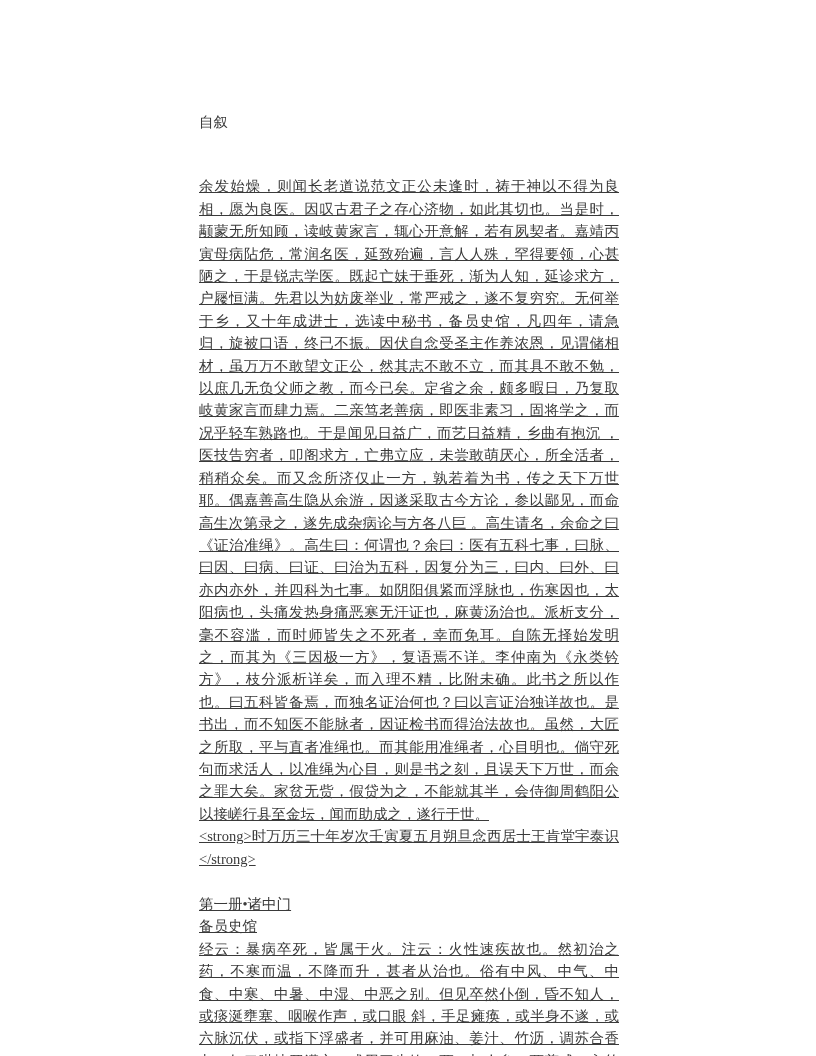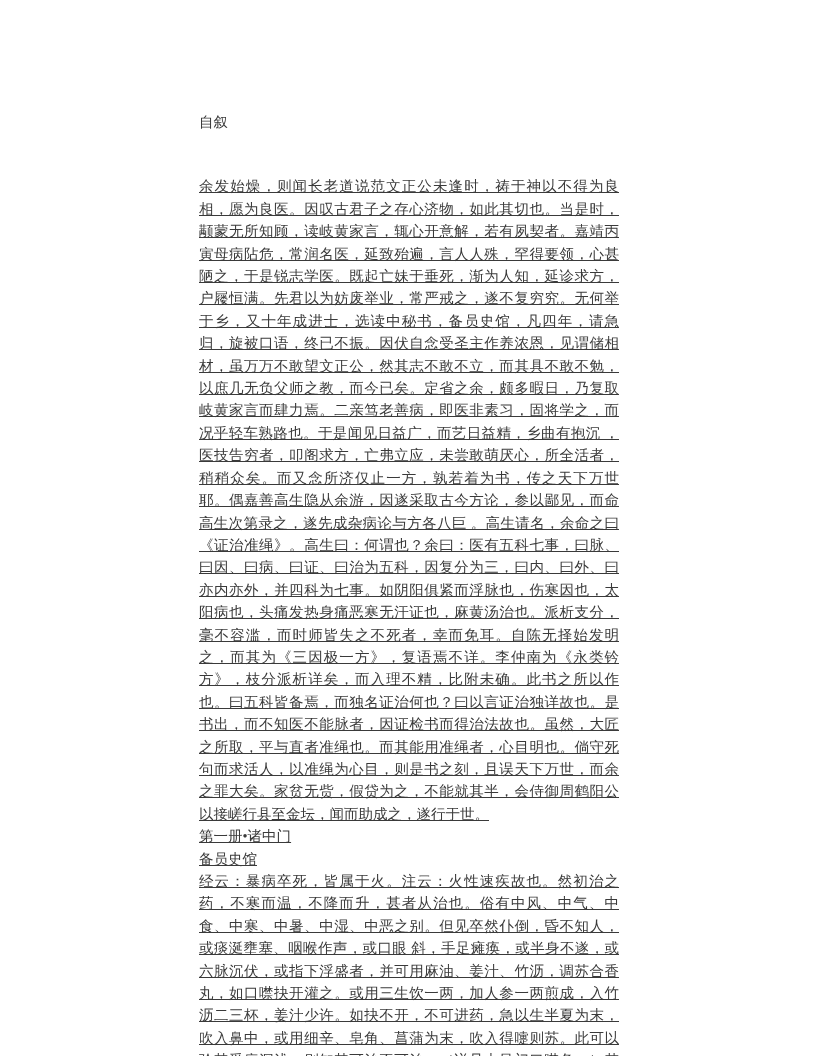--- a/index.html
+++ b/index.html
@@ -27,32 +27,34 @@
     font-weight: normal;
   }
   p {
     margin: 0;
     text-align: justify;
     text-justify: inter-ideograph;
     word-break: break-all;
     text-decoration: underline;
   }
   .section-block {
+    margin-top: 23px;
   }
   .body-block-first {
   }
 </style>
 </head>
 <body>
 
 <div class="page">
   <h1 class="doc-title">自叙</h1>
 
   <p>余发始燥，则闻长老道说范文正公未逢时，祷于神以不得为良相，愿为良医。因叹古君子之存心济物，如此其切也。当是时，颟蒙无所知顾，读岐黄家言，辄心开意解，若有夙契者。嘉靖丙寅母病阽危，常润名医，延致殆遍，言人人殊，罕得要领，心甚陋之，于是锐志学医。既起亡妹于垂死，渐为人知，延诊求方，户屦恒满。先君以为妨废举业，常严戒之，遂不复穷究。无何举于乡，又十年成进士，选读中秘书，备员史馆，凡四年，请急归，旋被口语，终已不振。因伏自念受圣主作养浓恩，见谓储相材，虽万万不敢望文正公，然其志不敢不立，而其具不敢不勉，以庶几无负父师之教，而今已矣。定省之余，颇多暇日，乃复取岐黄家言而肆力焉。二亲笃老善病，即医非素习，固将学之，而况乎轻车熟路也。于是闻见日益广，而艺日益精，乡曲有抱沉 ，医技告穷者，叩阁求方，亡弗立应，未尝敢萌厌心，所全活者，稍稍众矣。而又念所济仅止一方，孰若着为书，传之天下万世耶。偶嘉善高生隐从余游，因遂采取古今方论，参以鄙见，而命高生次第录之，遂先成杂病论与方各八巨 。高生请名，余命之曰《证治准绳》。高生曰：何谓也？余曰：医有五科七事，曰脉、曰因、曰病、曰证、曰治为五科，因复分为三，曰内、曰外、曰亦内亦外，并四科为七事。如阴阳俱紧而浮脉也，伤寒因也，太阳病也，头痛发热身痛恶寒无汗证也，麻黄汤治也。派析支分，毫不容滥，而时师皆失之不死者，幸而免耳。自陈无择始发明之，而其为《三因极一方》，复语焉不详。李仲南为《永类钤方》，枝分派析详矣，而入理不精，比附未确。此书之所以作也。曰五科皆备焉，而独名证治何也？曰以言证治独详故也。是书出，而不知医不能脉者，因证检书而得治法故也。虽然，大匠之所取，平与直者准绳也。而其能用准绳者，心目明也。倘守死句而求活人，以准绳为心目，则是书之刻，且误天下万世，而余之罪大矣。家贫无赀，假贷为之，不能就其半，会侍御周鹤阳公以接嵯行县至金坛，闻而助成之，遂行于世。</p>
 
+  <p>&lt;strong&gt;时万历三十年岁次壬寅夏五月朔旦念西居士王肯堂宇泰识&lt;/strong&gt;</p>
 
   <div class="section-block">
     <p>第一册•诸中门</p>
     <p>备员史馆</p>
   </div>
 
   <p class="body-block-first">经云：暴病卒死，皆属于火。注云：火性速疾故也。然初治之药，不寒而温，不降而升，甚者从治也。俗有中风、中气、中食、中寒、中暑、中湿、中恶之别。但见卒然仆倒，昏不知人，或痰涎壅塞、咽喉作声，或口眼 斜，手足瘫痪，或半身不遂，或六脉沉伏，或指下浮盛者，并可用麻油、姜汁、竹沥，调苏合香丸，如口噤抉开灌之。或用三生饮一两，加人参一两煎成，入竹沥二三杯，姜汁少许。如抉不开，不可进药，急以生半夏为末，吹入鼻中，或用细辛、皂角、菖蒲为末，吹入得嚏则苏。此可以验其受病深浅，则知其可治不可治。（详见中风门口噤条。）若口开手撒遗尿者，虚极而阳暴脱也，速用大料参 接补之，及脐下大艾灸之。痰涎壅盛者宜吐之，急救稀涎散，猪牙皂角肥实不蛀者四挺，去黑皮，晋矾光明者一两，各为细末研匀，轻者五分，重者三字，温水调灌下。又碧霞散，拣上色精好石绿，研筛水飞，再研取二三钱，同冰片三四豆许研匀，以生薄荷汁合温酒调服之。二药不大呕吐，但微微令涎自口角流出自苏。旧说口开心绝，手撒脾绝，眼合肝绝，遗尿肾绝，声如鼾肺绝，皆为不治之症。然五症不全见者，速服参 膏，灸脐下，亦有得生者。</p>
 
   <p>卒中眼上戴不能视者，灸第二椎骨、第五椎上各七壮，一齐下火炷如半枣核大。若中人发直吐清沫，摇头上撺，面赤如妆，汗缀如珠，或头面赤黑，眼闭口开，气喘遗尿，皆不可治。诸中或未苏，或已苏，或初病，或久病，忽吐出紫红色者死。</p>
 

